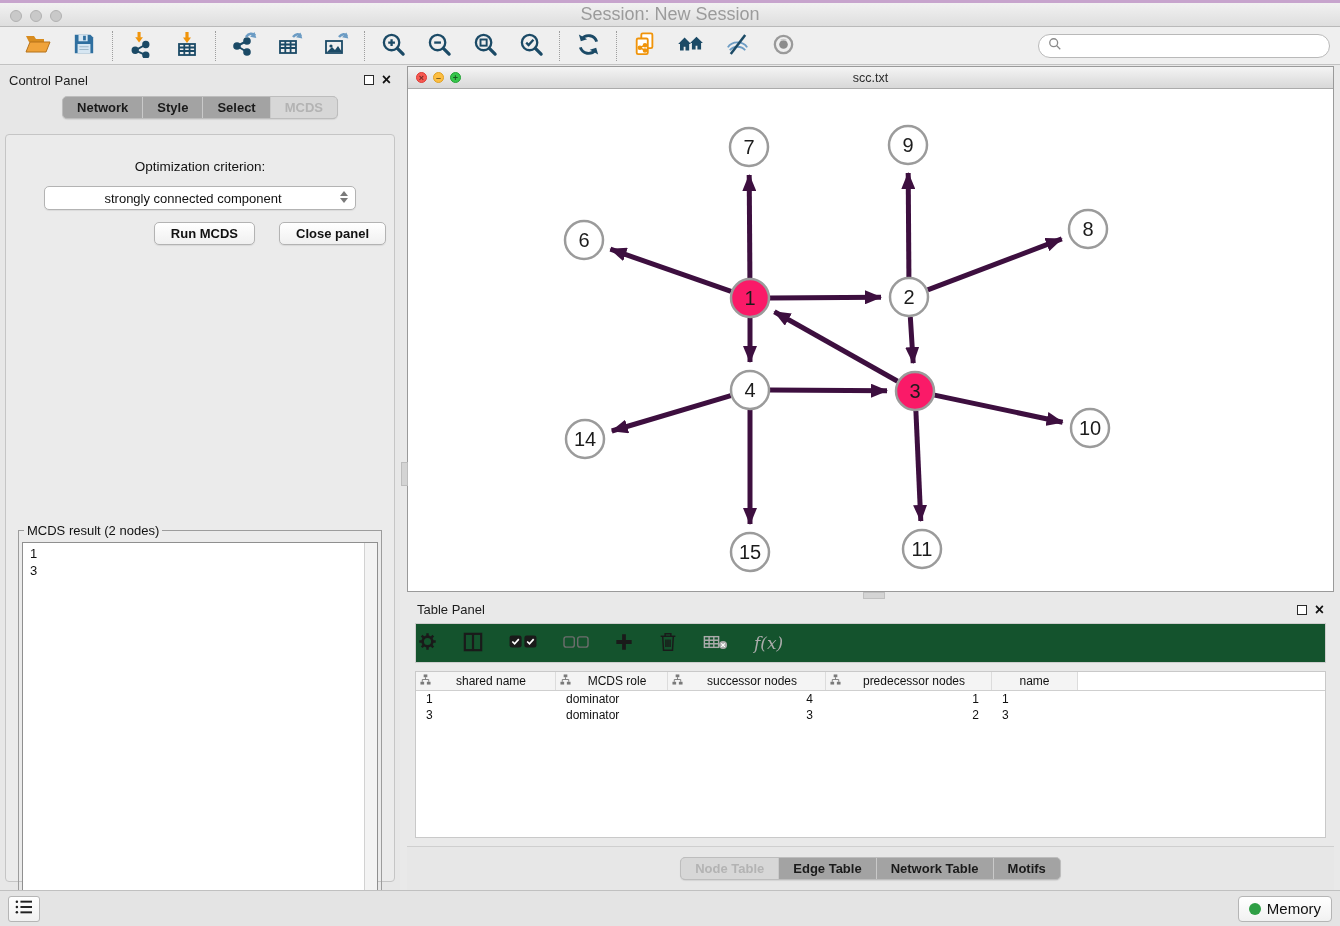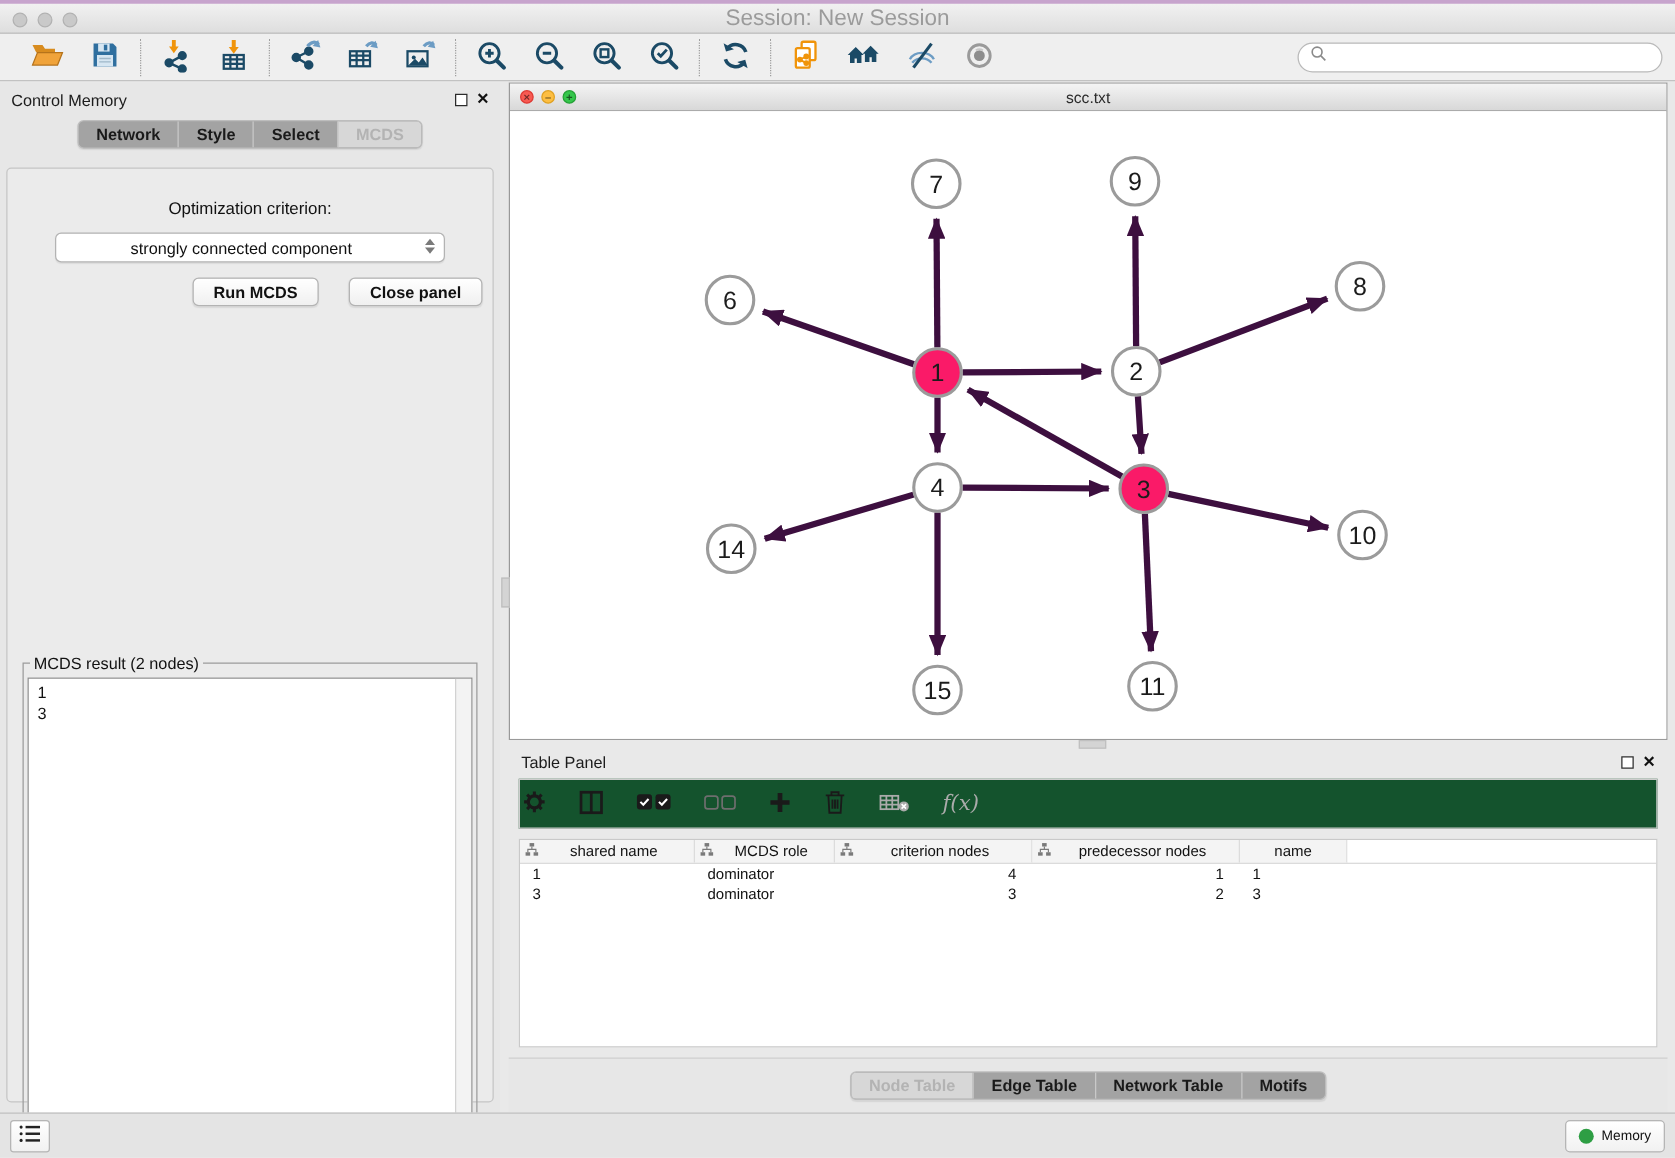--- a/index.html
+++ b/index.html
@@ -85,21 +85,21 @@
   .th.filler { flex:1; background:#FFF; border-right:none; }
   .trow { display:flex; height:16px; flex:none; align-items:center; font-size:12px; color:#111; }
   .td { overflow:hidden; white-space:nowrap; }
   .td.left { text-align:left; padding-left:10px; }
   .td.right { text-align:right; padding-right:13px; }
   .tp-footer { flex:none; height:44px; display:flex; align-items:center; justify-content:center; background:#E7E7E7; border-top:1px solid #CFCFCF; margin-top:8px; }
 
   
   .statusbar { position:absolute; left:0; right:0; bottom:0; height:36px; background:#E4E4E4; border-top:1px solid #C0C0C0; display:flex; align-items:center; padding:0 8px; }
   .sb-btn { width:32px; height:26px; background:linear-gradient(#FFF,#F1F1F1); border:1px solid #B5B5B5; border-radius:3px; display:flex; align-items:center; justify-content:center; cursor:pointer; }
-  .mem-btn { margin-left:auto; height:26px; background:linear-gradient(#FFF,#F1F1F1); border:1px solid #B5B5B5; border-radius:4px; display:flex; align-items:center; gap:6px; padding:0 10px; font-size:11px; color:#111; cursor:pointer; }
+  .mem-btn { margin-left:auto; height:26px; background:linear-gradient(#FFF,#F1F1F1); border:1px solid #B5B5B5; border-radius:4px; display:flex; align-items:center; gap:6px; padding:0 10px; font-size:15px; color:#111; cursor:pointer; }
   .mem-dot { width:12px; height:12px; border-radius:50%; background:#2E9E44; }
 </style>
 </head>
 <body>
 
 <div class="app">
 
   <div class="titlebar">
     <div class="traffic">
       <i></i>
@@ -277,21 +277,21 @@
           </svg>
       </span>
       <input type="text" placeholder="" style="">
     </div>
   </div>
 
   <div class="main">
 
     <div class="control-panel">
       <div class="panel-head">
-        <span class="panel-title">Control Memory</span>
+        <span class="panel-title">Control Panel</span>
         <span class="panel-ctrls">
           <span class="float-btn"></span>
           <span class="close-btn">×</span>
         </span>
       </div>
       <div class="cp-tabs-row">
         <div class="seg" id="cp-tabs">
             <div class="s">Network</div>
             <div class="s">Style</div>
             <div class="s">Select</div>
@@ -507,21 +507,21 @@
               </div>
               <div class="th" style="width: 158px;">
                 <span><svg viewBox="0 0 12 12" width="11" height="11">
                     <g fill="#7A7A7A">
                       <rect x="4" y="0.5" width="4" height="3"></rect>
                       <rect x="0.5" y="8.5" width="4" height="3"></rect>
                       <rect x="7.5" y="8.5" width="4" height="3"></rect>
                     </g>
                     <path d="M6 3.5v2.5M2.5 8.5V6h7v2.5" stroke="#7A7A7A" fill="none"></path>
                   </svg></span>
-                <span class="lbl">criterion nodes</span>
+                <span class="lbl">successor nodes</span>
               </div>
               <div class="th" style="width: 166px;">
                 <span><svg viewBox="0 0 12 12" width="11" height="11">
                     <g fill="#7A7A7A">
                       <rect x="4" y="0.5" width="4" height="3"></rect>
                       <rect x="0.5" y="8.5" width="4" height="3"></rect>
                       <rect x="7.5" y="8.5" width="4" height="3"></rect>
                     </g>
                     <path d="M6 3.5v2.5M2.5 8.5V6h7v2.5" stroke="#7A7A7A" fill="none"></path>
                   </svg></span>

